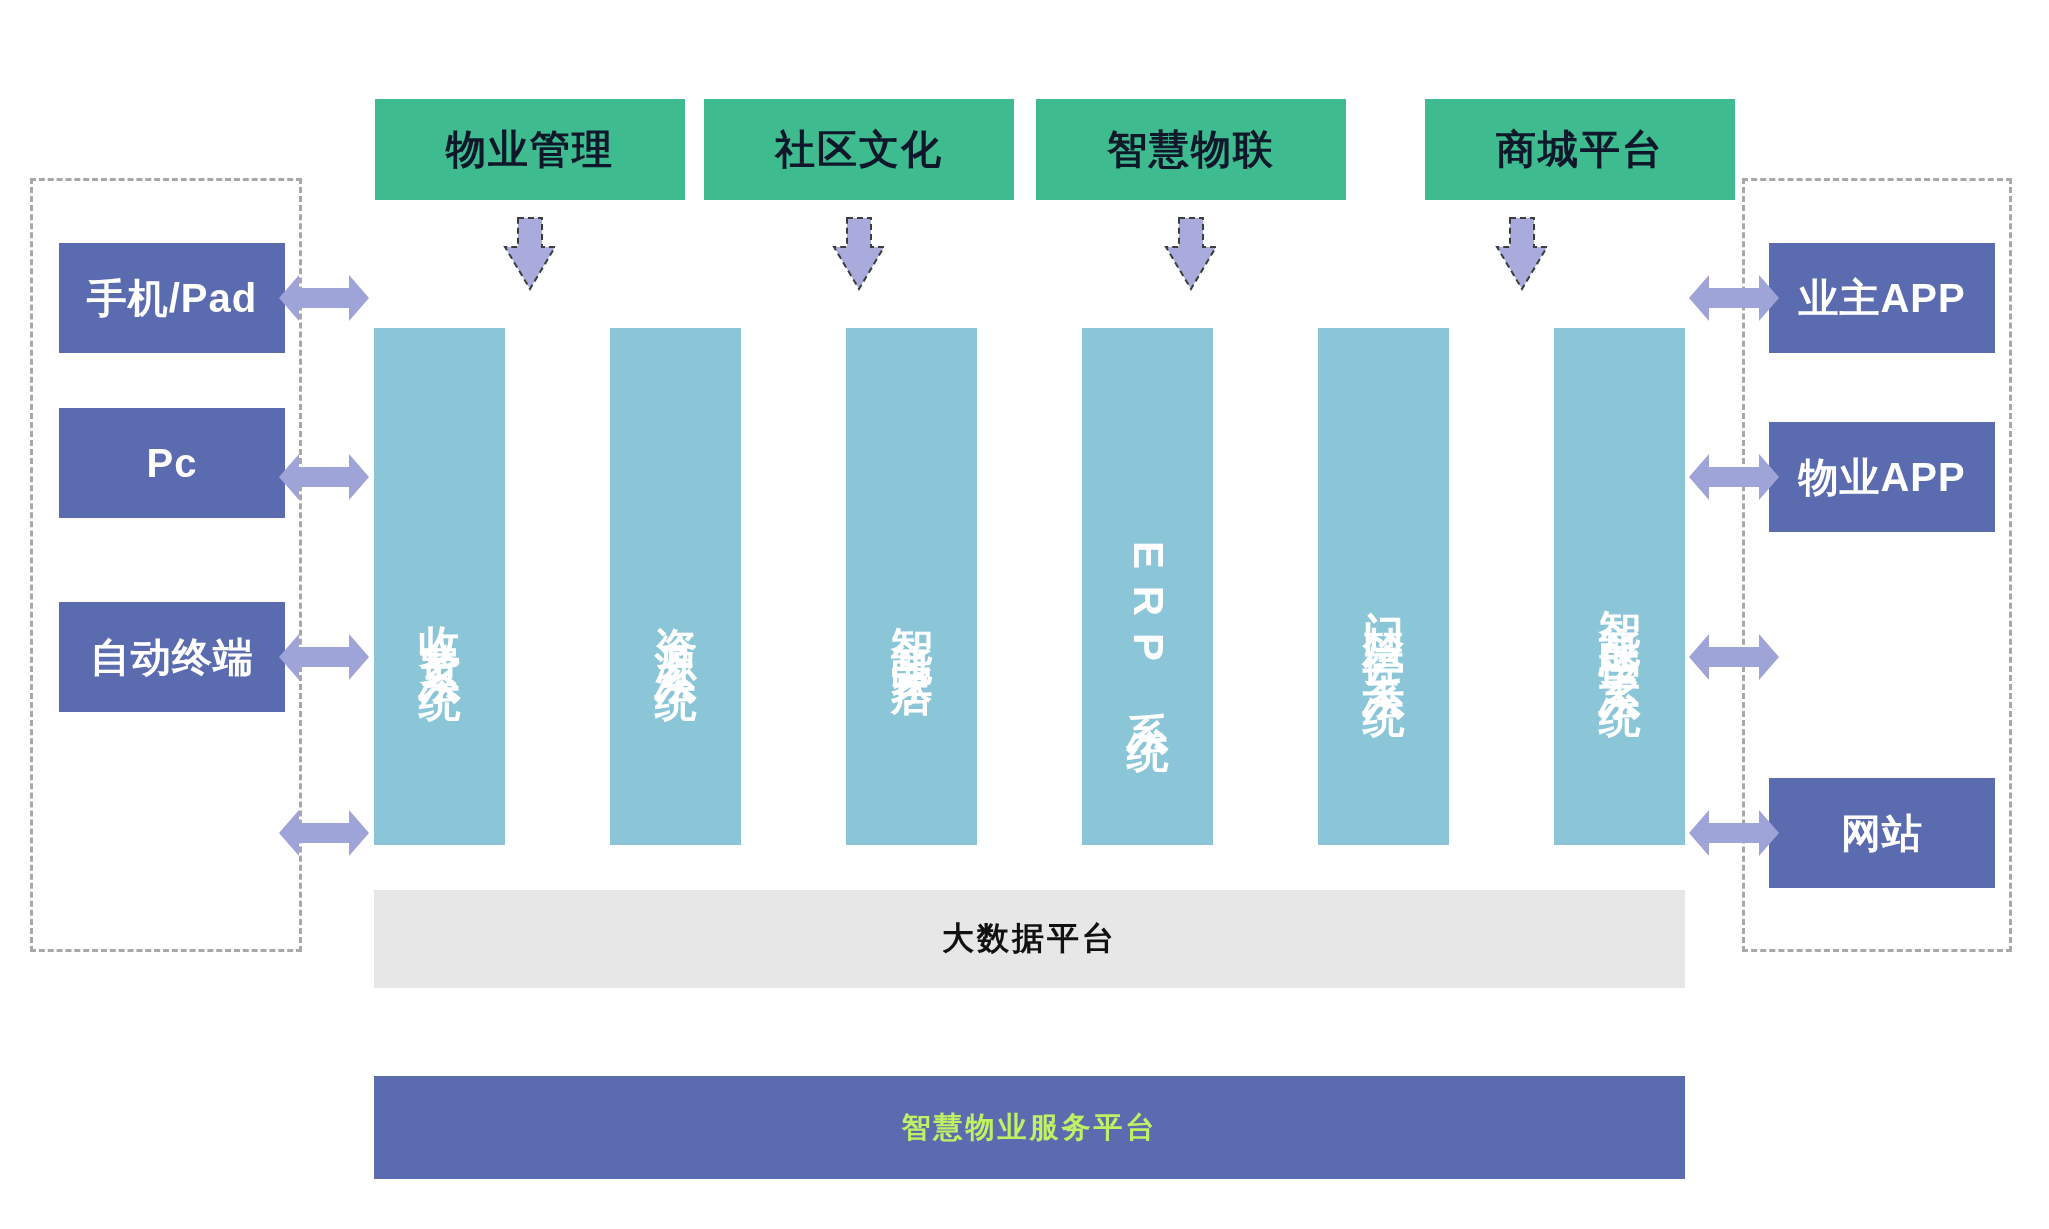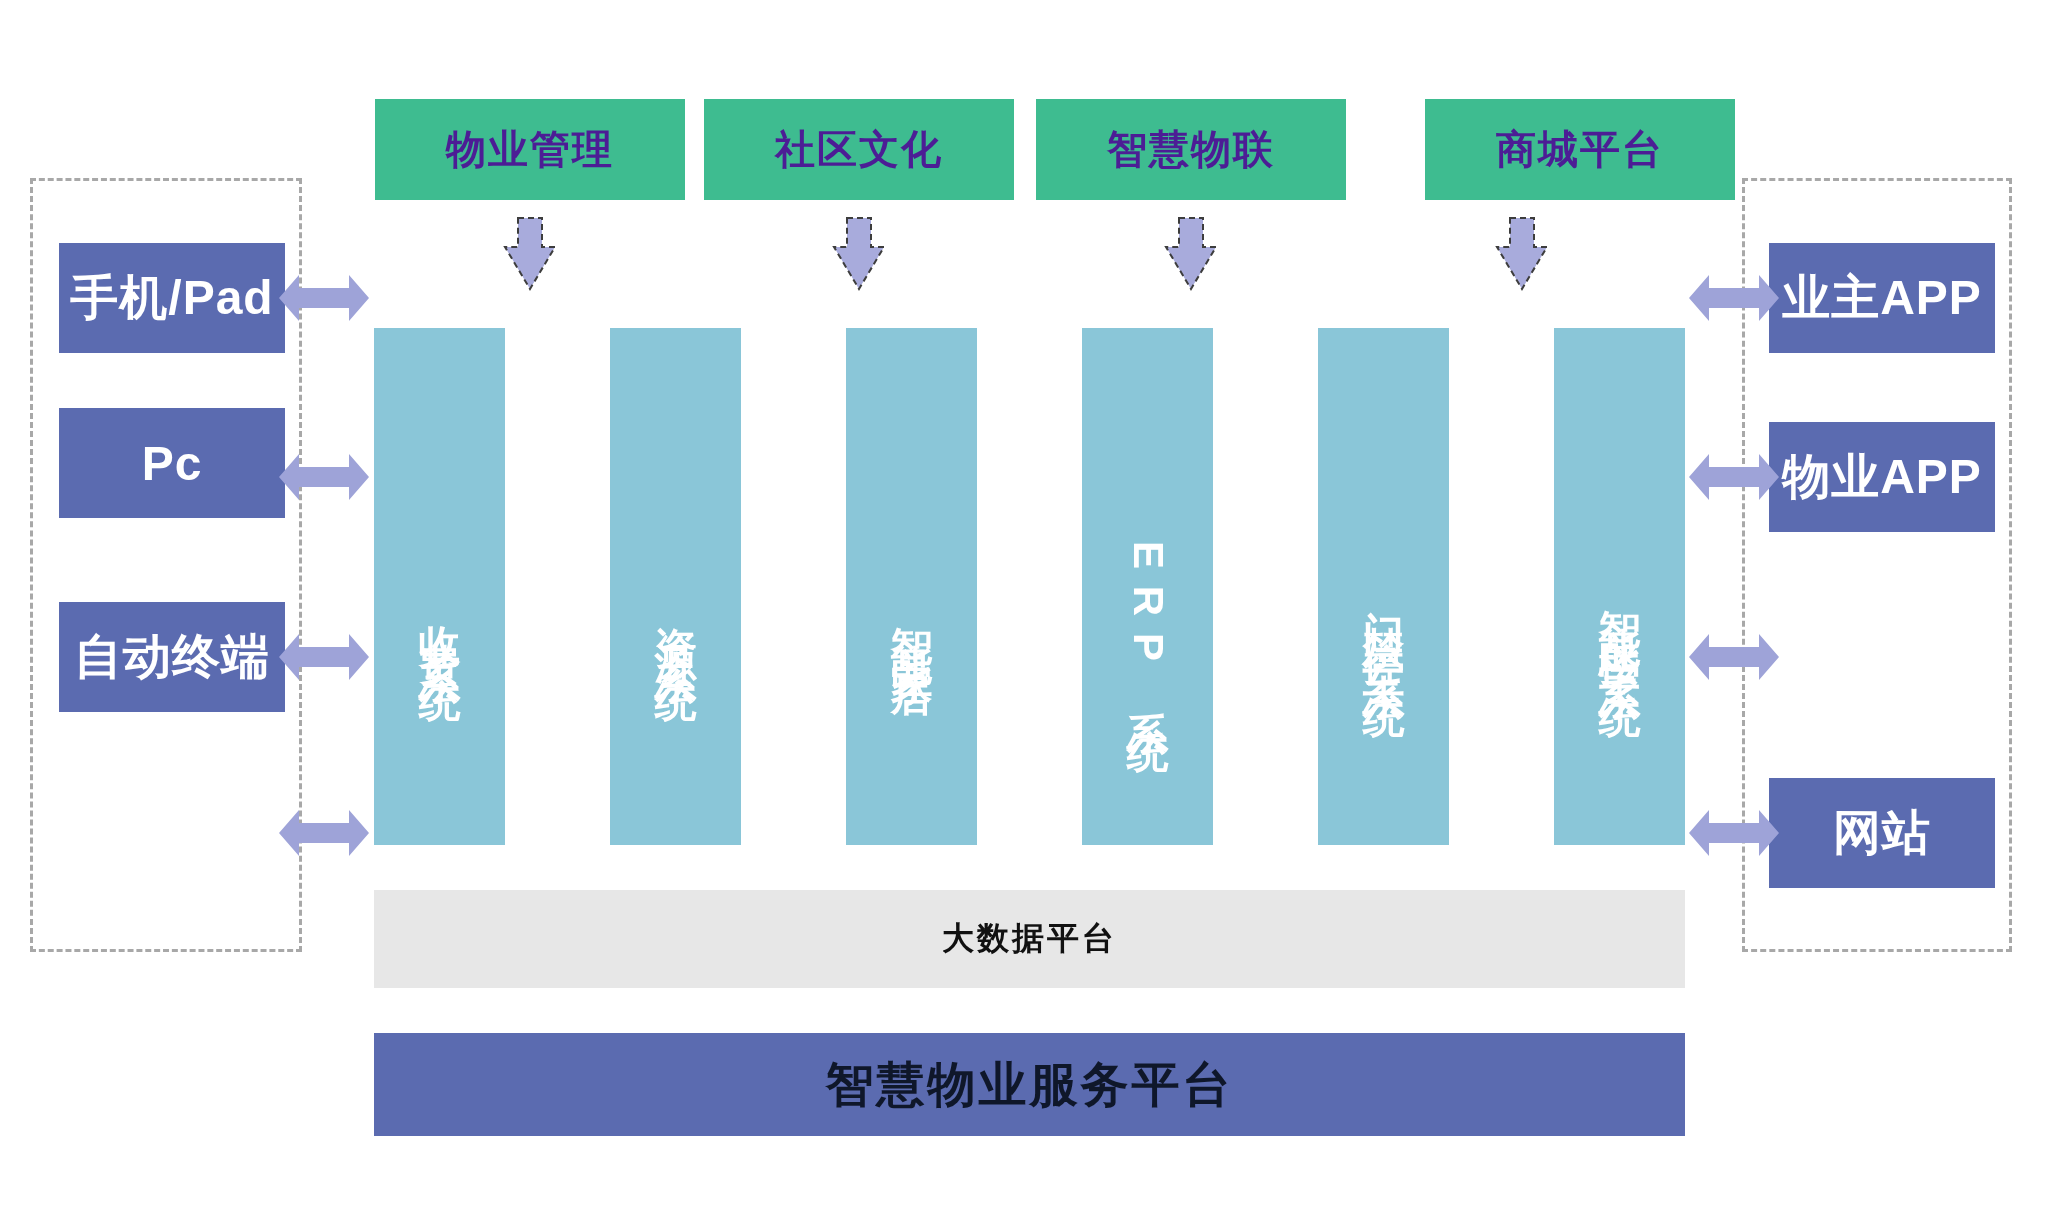--- a/index.html
+++ b/index.html
@@ -9,33 +9,33 @@
   * { box-sizing:border-box; }
   html,body { margin:0; padding:0; }
   body {
     width:2049px; height:1229px; background:#ffffff; position:relative;
     font-family:"Liberation Sans", sans-serif; overflow:hidden;
   }
   .canvas { position:absolute; left:0; top:0; width:2049px; height:1229px; }
 
   .green-box {
     position:absolute; top:99px; height:101px; width:310px;
-    background:var(--green); color:#4c1d95; font-size:40px; font-weight:bold;
+    background:var(--green); color:#0f172a; font-size:40px; font-weight:bold;
     display:flex; align-items:center; justify-content:center; letter-spacing:2px;
   }
 
   .dashed-frame {
     position:absolute; border:3px dashed var(--dashed_border); background:transparent;
   }
   .left-frame  { left:30px;   top:178px; width:272px; height:774px; }
   .right-frame { left:1742px; top:178px; width:270px; height:774px; }
 
   .side-box {
     position:absolute; width:226px; height:110px; background:var(--purple);
-    color:#ffffff; font-size:48px; font-weight:bold;
+    color:#ffffff; font-size:40px; font-weight:bold;
     display:flex; align-items:center; justify-content:center; letter-spacing:1px;
   }
   .side-left  { left:59px; }
   .side-right { left:1769px; }
 
   .col {
     position:absolute; top:328px; height:517px; width:131px; background:var(--teal);
     display:flex; align-items:center; justify-content:center; padding-top:80px;
   }
   .vtext {
@@ -49,21 +49,21 @@
 
   .lr-arrow { position:absolute; width:96px; height:52px; z-index:3; }
   .lr-arrow polygon { fill:var(--arrow); }
 
   .bar {
     position:absolute; left:374px; width:1311px;
     display:flex; align-items:center; justify-content:center;
     font-weight:bold; letter-spacing:3px;
   }
   .gray-bar   { top:890px;  height:98px;  background:var(--gray_bar); color:var(--bar_text_dark); font-size:32px; }
-  .purple-bar { top:1033px; height:103px; background:var(--purple);   color:#0f172a; font-size:48px; }
+  .purple-bar { top:1076px; height:103px; background:var(--purple);   color:#bef264; font-size:29px; }
 </style>
 </head>
 <body>
 
 <div class="canvas">
 
   <div class="green-box" style="left:375px">物业管理</div>
   <div class="green-box" style="left:1036px">智慧物联</div>
   <div class="green-box" style="left:704px">社区文化</div>
   <div class="green-box" style="left:1425px">商城平台</div>

